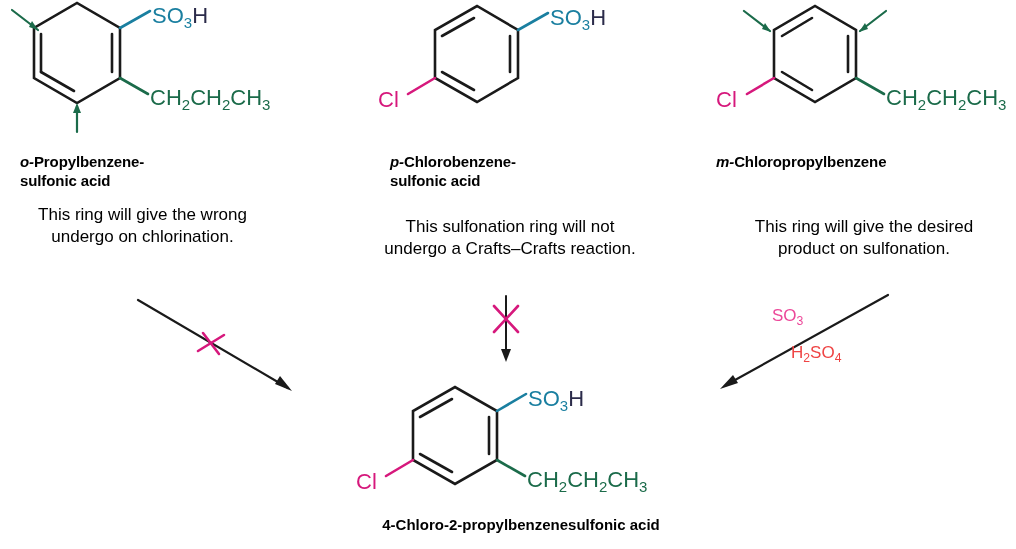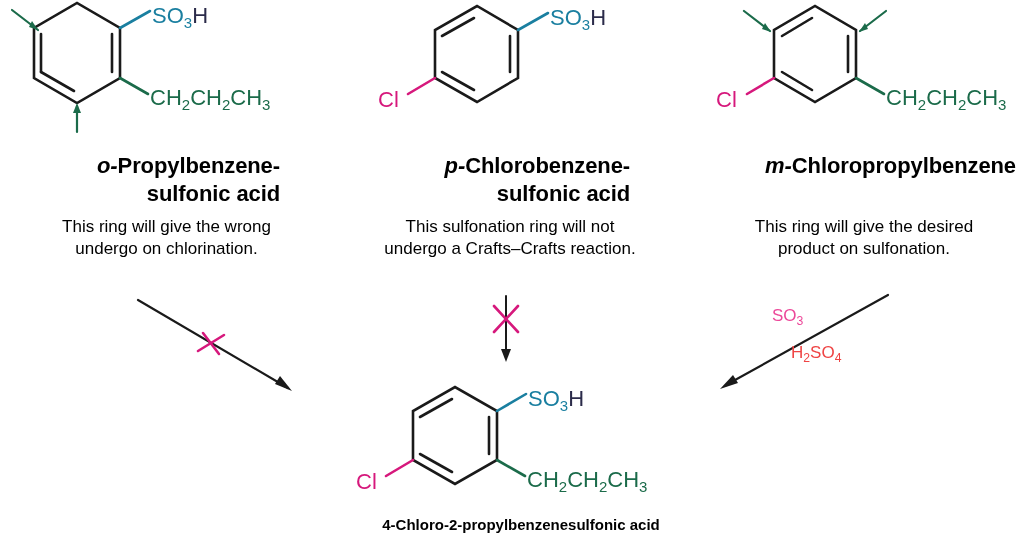--- a/index.html
+++ b/index.html
@@ -21,23 +21,23 @@
     border-radius: 25px;
   }
   .abs { position: absolute; }
 
   
   .struct-svg { display: block; }
 
   
   .cap-name {
     position: absolute;
-    text-align: right;
+    text-align: left;
     font-weight: bold;
-    font-size: 22px;
+    font-size: 15px;
     line-height: 1.28;
     letter-spacing: -0.1px;
     color: #000;
   }
   .cap-name .ital { font-style: italic; }
   .cap-desc {
     position: absolute;
     text-align: center;
     font-size: 17px;
     line-height: 1.30;
@@ -94,21 +94,21 @@
 
       <text x="150" y="105" font-family="'Liberation Sans',sans-serif" font-size="22" fill="#1b6b4a">CH<tspan font-size="15" dy="5">2</tspan><tspan dy="-5">CH</tspan><tspan font-size="15" dy="5">2</tspan><tspan dy="-5">CH</tspan><tspan font-size="15" dy="5">3</tspan></text>
     </svg>
   </div>
 
   <div class="cap-name" style="left:20px; top:152px; width:260px;">
     <span class="ital">o-</span><span>Propylbenzene-</span><br>
     <span>sulfonic acid</span>
   </div>
 
-  <div class="cap-desc" style="left:0px; top:216px; width:285px;padding-left:24px;">
+  <div class="cap-desc" style="left:0px; top:204px; width:285px;">
     <span>This ring will give the wrong</span><br>
     <span>undergo on chlorination.</span>
   </div>
 
   <div class="abs" style="left:340px; top:0px; width:340px; height:150px;">
     <svg class="struct-svg" width="340" height="150" viewBox="0 0 340 150">
       <g fill="none" stroke="#1a1a1a" stroke-width="2.6" stroke-linecap="round">
 
         <polygon points="178,30 178,78 137,102 95,78 95,30 137,6"></polygon>
         <line x1="170" y1="36" x2="170" y2="72"></line>

